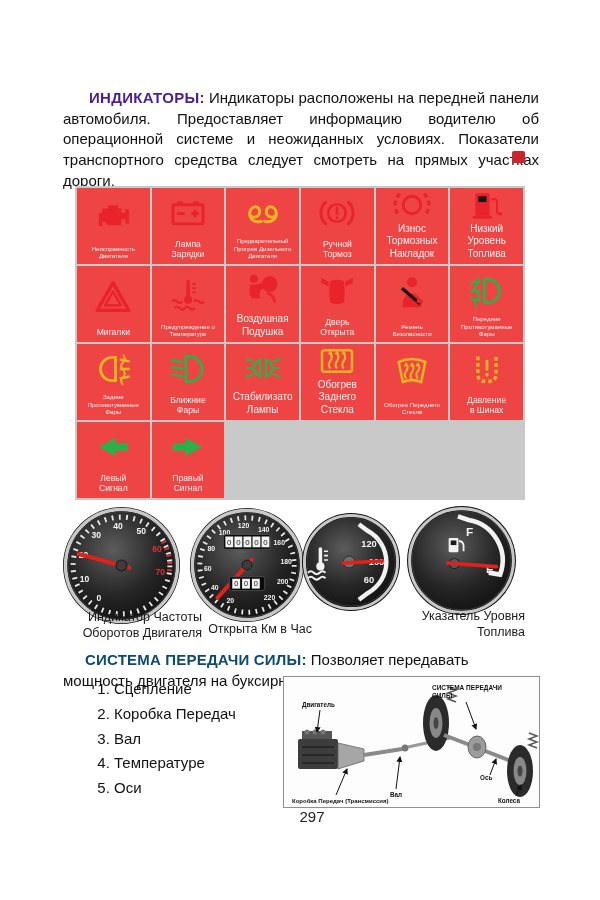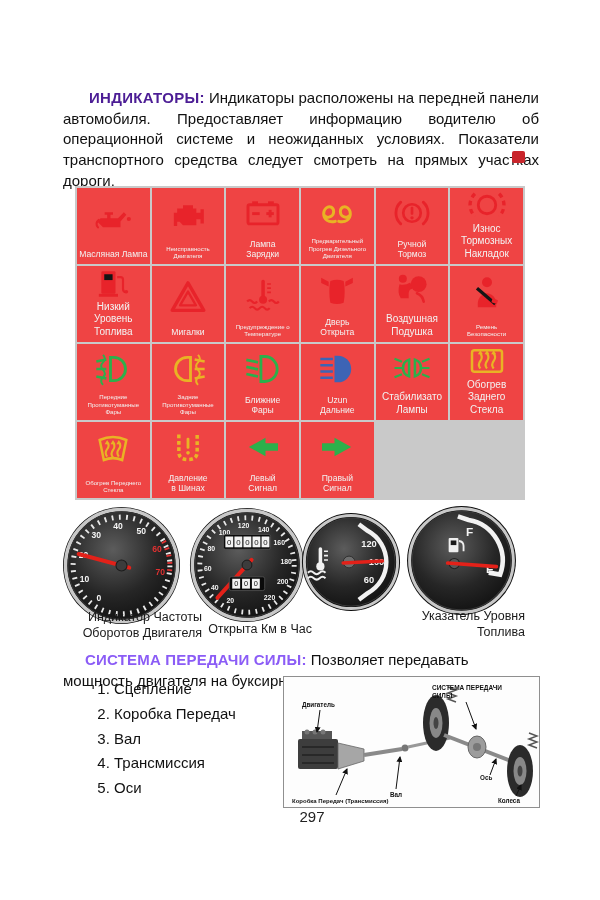--- a/index.html
+++ b/index.html
@@ -3,21 +3,21 @@
 <meta charset="utf-8">
 <style>
   html,body{margin:0;padding:0;background:#ffffff;}
   .page{position:relative;width:600px;height:900px;background:#fff;overflow:hidden;
         font-family:"Liberation Sans",sans-serif;color:#111;}
   .intro{position:absolute;left:63px;top:88px;width:476px;font-size:15px;line-height:1.38;
          text-align:justify;text-indent:26px;margin:0;}
   .intro strong{color:#4c1d95;letter-spacing:.3px;}
   .intro2{position:absolute;left:63px;top:649px;width:476px;font-size:15px;line-height:1.4;
           text-align:left;text-indent:22px;margin:0;}
-  .intro2 strong{color:#8b5cf6;letter-spacing:.2px;}
+  .intro2 strong{color:#0c4a6e;letter-spacing:.2px;}
   .redmark{position:absolute;left:512px;top:151px;width:13px;height:12px;background:#c9252b;border-radius:2px;}
   .grid{position:absolute;left:75px;top:186px;width:450px;height:314px;display:grid;
         grid-template-columns:repeat(6,1fr);grid-template-rows:repeat(4,1fr);
         gap:2px;padding:2px;background:#c9c9c9;box-sizing:border-box;}
   .cell{background:#ef4444;display:flex;flex-direction:column;align-items:center;overflow:hidden;}
   .ic{flex:1;display:flex;align-items:center;justify-content:center;width:100%;min-height:0;}
   .ic svg{width:52px;height:40px;}
   .lb{color:#f2f2f2;text-align:center;line-height:1.25;white-space:pre-line;padding:0 1px 4px;}
   .lb.l{font-size:8.6px;}
   .lb.m{font-size:10px;}
@@ -36,30 +36,20 @@
 <div class="page">
 
   <p class="intro"><strong>ИНДИКАТОРЫ:</strong> <span>Индикаторы расположены на передней панели автомобиля. Предоставляет информацию водителю об операционной системе и неожиданных условиях. Показатели транспортного средства следует смотреть на прямых участках дороги.</span></p>
 
   <div class="redmark"></div>
 
   <div class="grid">
       <div class="cell">
         <div class="ic" style="color: rgb(232, 35, 42);">
           <svg viewBox="0 0 48 48">
-            <path d="M9 23h8v-4h-3v-3h10v3h-3v4h9l7-7 3 3-7 8v7H12l-6-6z" fill="currentColor"></path>
-            <circle cx="43" cy="24" r="2.5" fill="currentColor"></circle>
-            <path d="M7 25q-5 4-1 9" stroke="currentColor" stroke-width="2.5" fill="none" stroke-linecap="round"></path>
-          </svg>
-        </div>
-        <div class="lb l">Масляная Лампа</div>
-      </div>
-      <div class="cell">
-        <div class="ic" style="color: rgb(232, 35, 42);">
-          <svg viewBox="0 0 48 48">
             <path d="M7 20h4v-5h7v-4h12v4h4v5h5v-4h4v17h-4v-5h-5v7H18l-4-4h-3v5H7z" fill="currentColor"></path>
           </svg>
         </div>
         <div class="lb s">Неисправность
 Двигателя</div>
       </div>
       <div class="cell">
         <div class="ic" style="color: rgb(232, 35, 42);">
           <svg viewBox="0 0 48 48">
             <rect x="11" y="10" width="7" height="5" fill="currentColor"></rect>
@@ -135,42 +125,42 @@
             <path d="M29 12h4.5M29 17h4.5M29 22h4.5" stroke="currentColor" stroke-width="2"></path>
             <path d="M5 33q3-3.5 6 0t6 0M31 33q3-3.5 6 0t6 0M8 41q3-3.5 6 0t6 0t6 0t6 0" fill="none" stroke="currentColor" stroke-width="2.6"></path>
           </svg>
         </div>
         <div class="lb s">Предупреждение о
 Температуре</div>
       </div>
       <div class="cell">
         <div class="ic" style="color: rgb(232, 35, 42);">
           <svg viewBox="0 0 48 48">
-            <path d="M16 12q8-3 16 0 2.5 12 0 26-8 3-16 0-2.5-14 0-26z" fill="currentColor"></path>
-            <path d="M14 13 5 8v6.5l9 4zM34 13l9-5v6.5l-9 4z" fill="currentColor"></path>
-          </svg>
-        </div>
-        <div class="lb l">Дверь
-Открыта</div>
-      </div>
-      <div class="cell">
-        <div class="ic" style="color: rgb(232, 35, 42);">
-          <svg viewBox="0 0 48 48">
             <circle cx="13" cy="10.5" r="4.8" fill="currentColor"></circle>
             <path d="M9 17q-3 10 1.5 17H20v-6q0-4.5 4.5-5.5L22 15q-7 4-13 2z" fill="currentColor"></path>
             <circle cx="32" cy="17" r="9.5" fill="currentColor"></circle>
             <path d="M30 28q7 3 8 10" fill="none" stroke="currentColor" stroke-width="3.2" stroke-linecap="round"></path>
           </svg>
         </div>
         <div class="lb m">Воздушная
 Подушка</div>
       </div>
       <div class="cell">
         <div class="ic" style="color: rgb(232, 35, 42);">
           <svg viewBox="0 0 48 48">
+            <path d="M16 12q8-3 16 0 2.5 12 0 26-8 3-16 0-2.5-14 0-26z" fill="currentColor"></path>
+            <path d="M14 13 5 8v6.5l9 4zM34 13l9-5v6.5l-9 4z" fill="currentColor"></path>
+          </svg>
+        </div>
+        <div class="lb l">Дверь
+Открыта</div>
+      </div>
+      <div class="cell">
+        <div class="ic" style="color: rgb(232, 35, 42);">
+          <svg viewBox="0 0 48 48">
             <circle cx="24" cy="10" r="6" fill="currentColor"></circle>
             <path d="M13 40q-1.5-15 11-17 12.5 2 11 17z" fill="currentColor"></path>
             <path d="M12 17 34 36" stroke="#151515" stroke-width="4"></path>
             <rect x="30" y="30" width="7" height="5" rx="1" transform="rotate(20 33 32)" fill="currentColor"></rect>
           </svg>
         </div>
         <div class="lb s">Ремень
 Безопасности</div>
       </div>
       <div class="cell">
@@ -199,30 +189,20 @@
       </div>
       <div class="cell">
         <div class="ic" style="color: rgb(44, 176, 75);">
           <svg viewBox="0 0 48 48">
             <path d="M26 9a15 15 0 0 1 0 30h-4.5V9z" fill="none" stroke="currentColor" stroke-width="3.4"></path>
             <path d="M4 13l14 3M4 21.5l14 3M4 30l14 3" stroke="currentColor" stroke-width="3.2"></path>
           </svg>
         </div>
         <div class="lb l">Ближние
 Фары</div>
-      </div>
-      <div class="cell">
-        <div class="ic" style="color: rgb(61, 100, 181);">
-          <svg viewBox="0 0 48 48">
-            <path d="M25 8a16 16 0 0 1 0 32h-4V8z" fill="currentColor"></path>
-            <path d="M4 12h15M4 19.5h15M4 27h15M4 34.5h15" stroke="currentColor" stroke-width="3.2"></path>
-          </svg>
-        </div>
-        <div class="lb l">Uzun
-Дальние</div>
       </div>
       <div class="cell">
         <div class="ic" style="color: rgb(44, 176, 75);">
           <svg viewBox="0 0 48 48">
             <path d="M20.5 14a10.5 10.5 0 0 0 0 20zM27.5 14a10.5 10.5 0 0 1 0 20z" fill="none" stroke="currentColor" stroke-width="3"></path>
             <path d="M3 13l9 3.5M3 24h9M3 35l9-3.5M45 13l-9 3.5M45 24h-9M45 35l-9-3.5" stroke="currentColor" stroke-width="2.6"></path>
           </svg>
         </div>
         <div class="lb m">Стабилизато
 Лампы</div>
@@ -398,21 +378,21 @@
   <div class="glabel" style="left:182px;top:622px;width:130px">Открыта Км в Час</div>
   <div class="glabel" style="left:400px;top:609px;width:125px">Указатель Уровня
 Топлива</div>
 
   <p class="intro2"><strong>СИСТЕМА ПЕРЕДАЧИ СИЛЫ:</strong> <span>Позволяет передавать мощность двигателя на буксирные колеса.</span></p>
 
   <ol class="list">
     <li>Сцепление</li>
     <li>Коробка Передач</li>
     <li>Вал</li>
-    <li>Трансмиссия</li>
+    <li>Температуре</li>
     <li>Оси</li>
   </ol>
 
   <div class="diagram">
     <svg width="255" height="130" viewBox="0 0 255 130">
       <defs>
         <marker id="arr" markerWidth="6" markerHeight="6" refX="5" refY="3" orient="auto">
           <path d="M0 0 L6 3 L0 6 z" fill="#111"></path>
         </marker>
       </defs>

